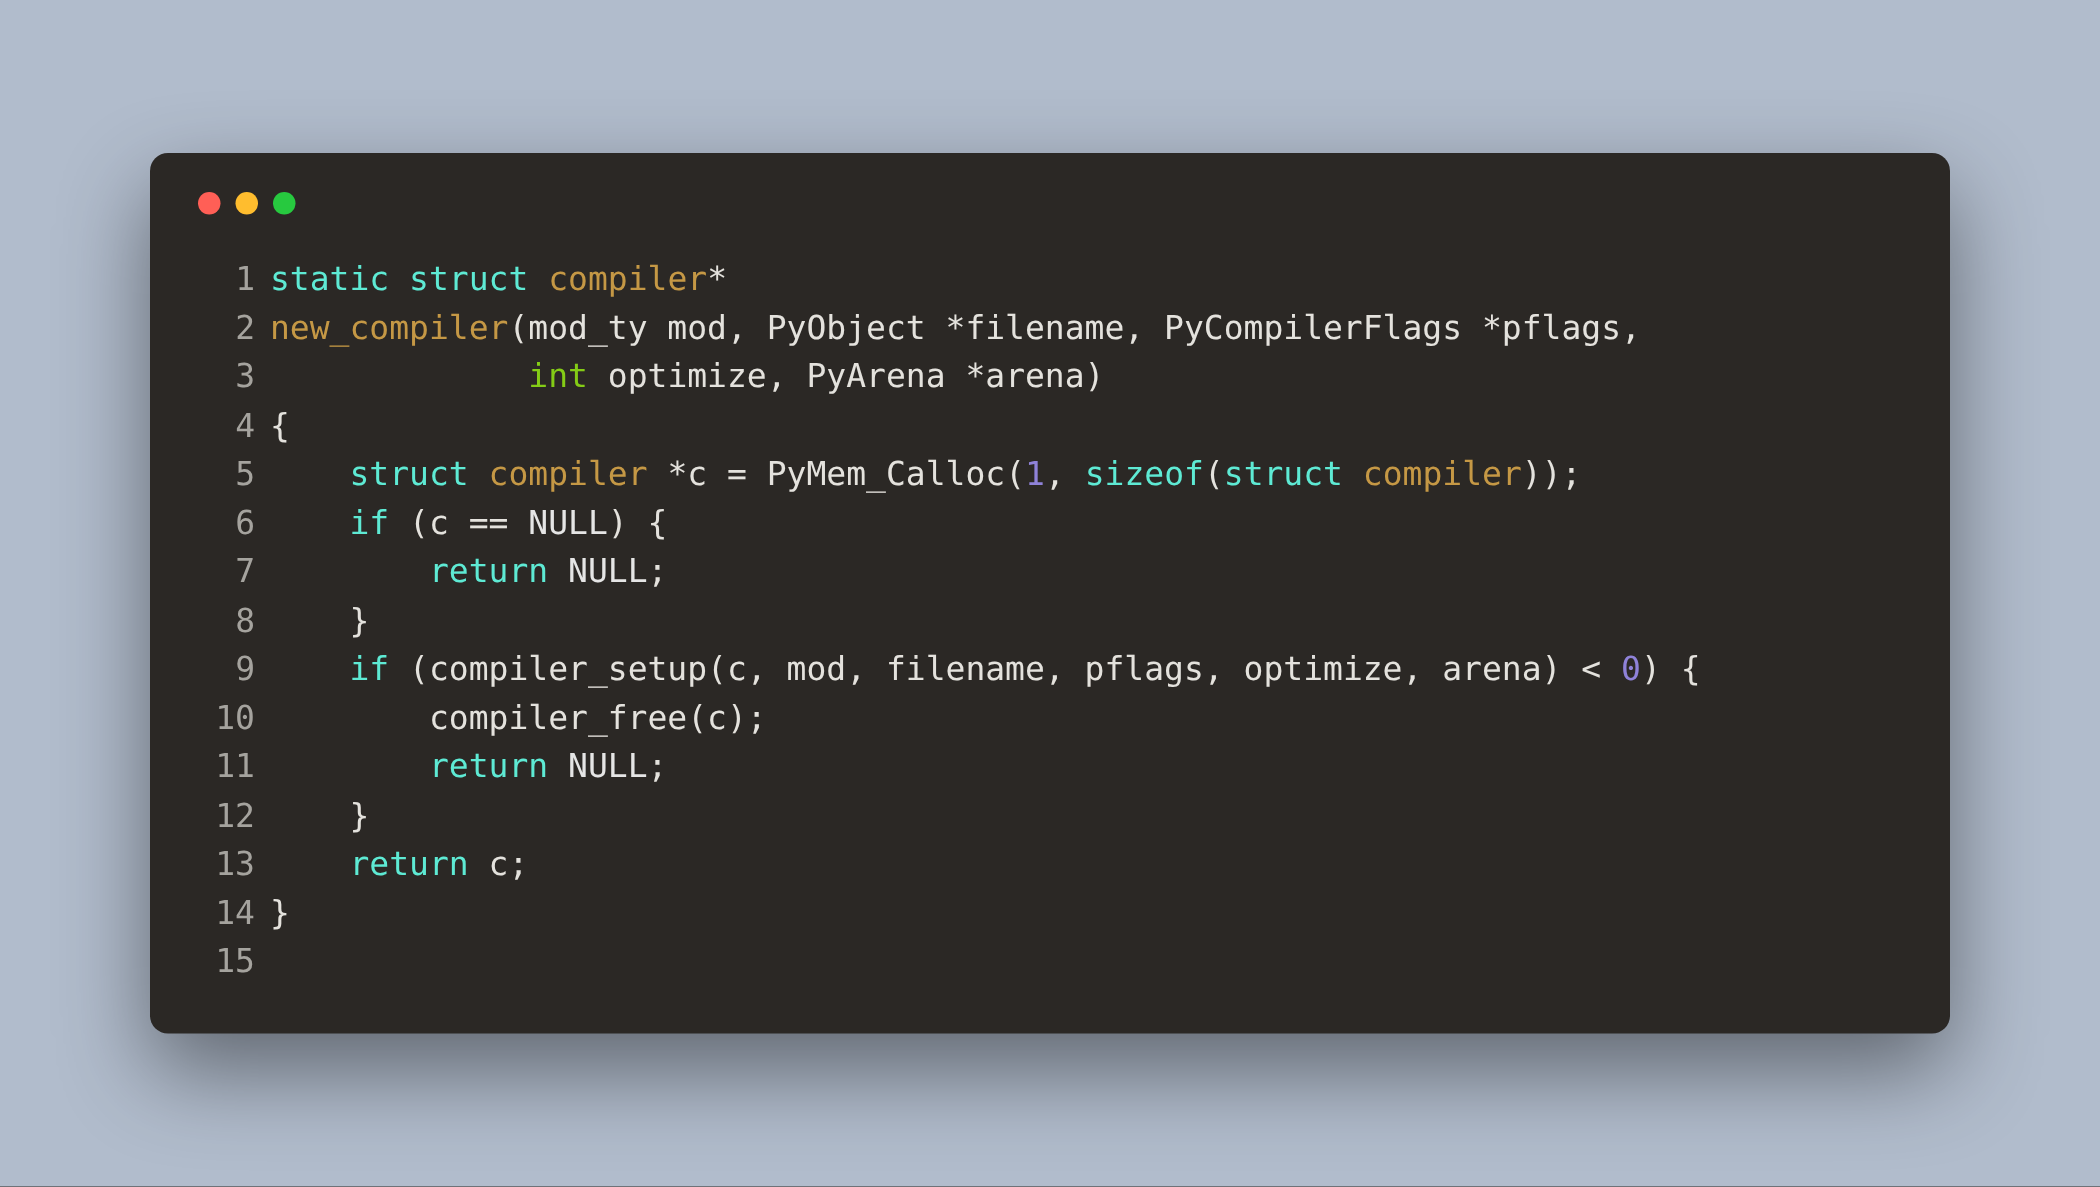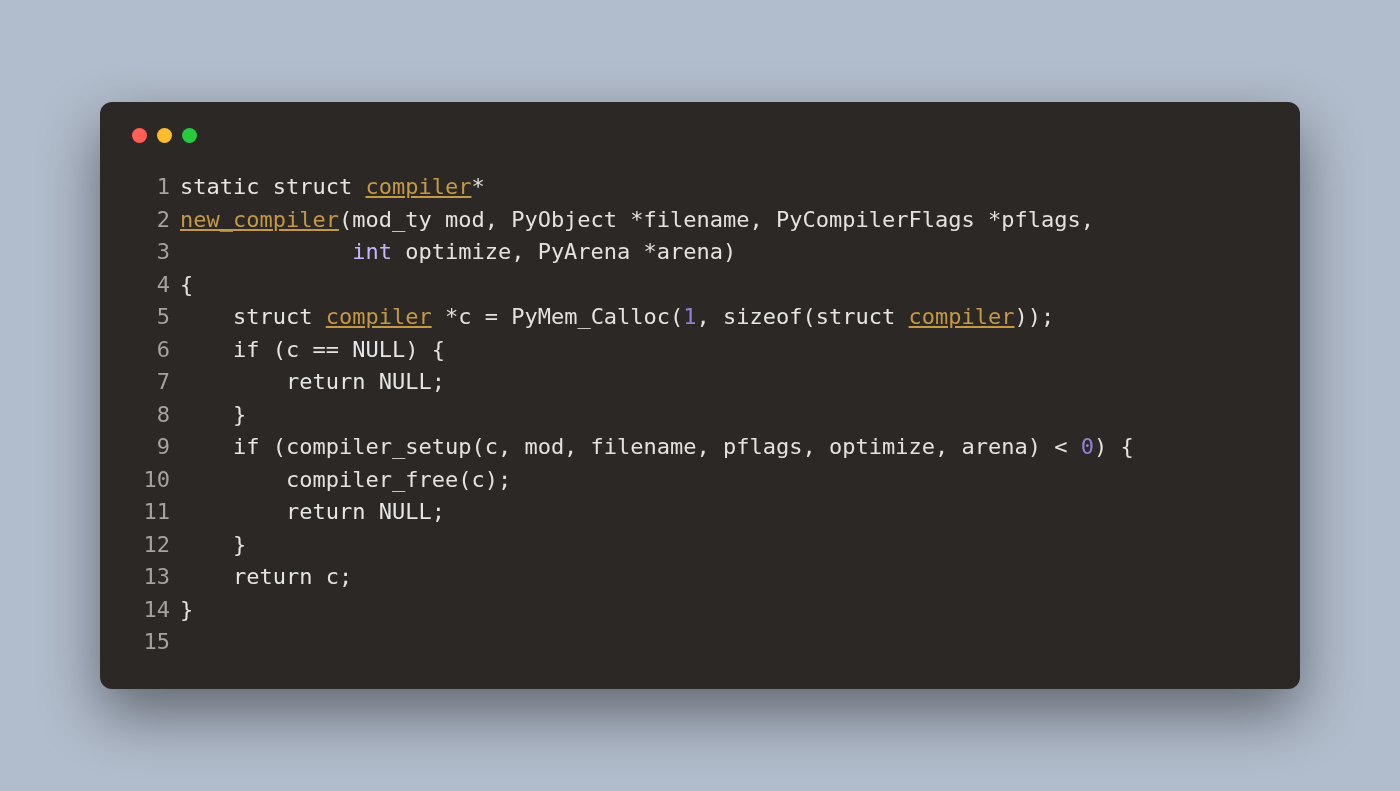--- a/index.html
+++ b/index.html
@@ -47,23 +47,23 @@
     width: 40px;
     text-align: right;
     color: #a5a39e;
     margin-right: 10px;
     user-select: none;
     flex-shrink: 0;
   }
   .code {
     flex: 1;
   }
-  .kw        { color: #e5e5e5; }    
-  .type      { color: #c4b5fd; }    
-  .typename  { color: #c59845; text-decoration: underline; }    
+  .kw        { color: #5eead4; }    
+  .type      { color: #84cc16; }    
+  .typename  { color: #c59845; }    
   .const     { color: #e5e5e5; }    
   .num       { color: #8f82d8; }    
   .op        { color: #e4e2dd; }
 </style>
 </head>
 <body>
 
 <div class="window">
   <div class="traffic-lights">
     <div class="dot red"></div>

